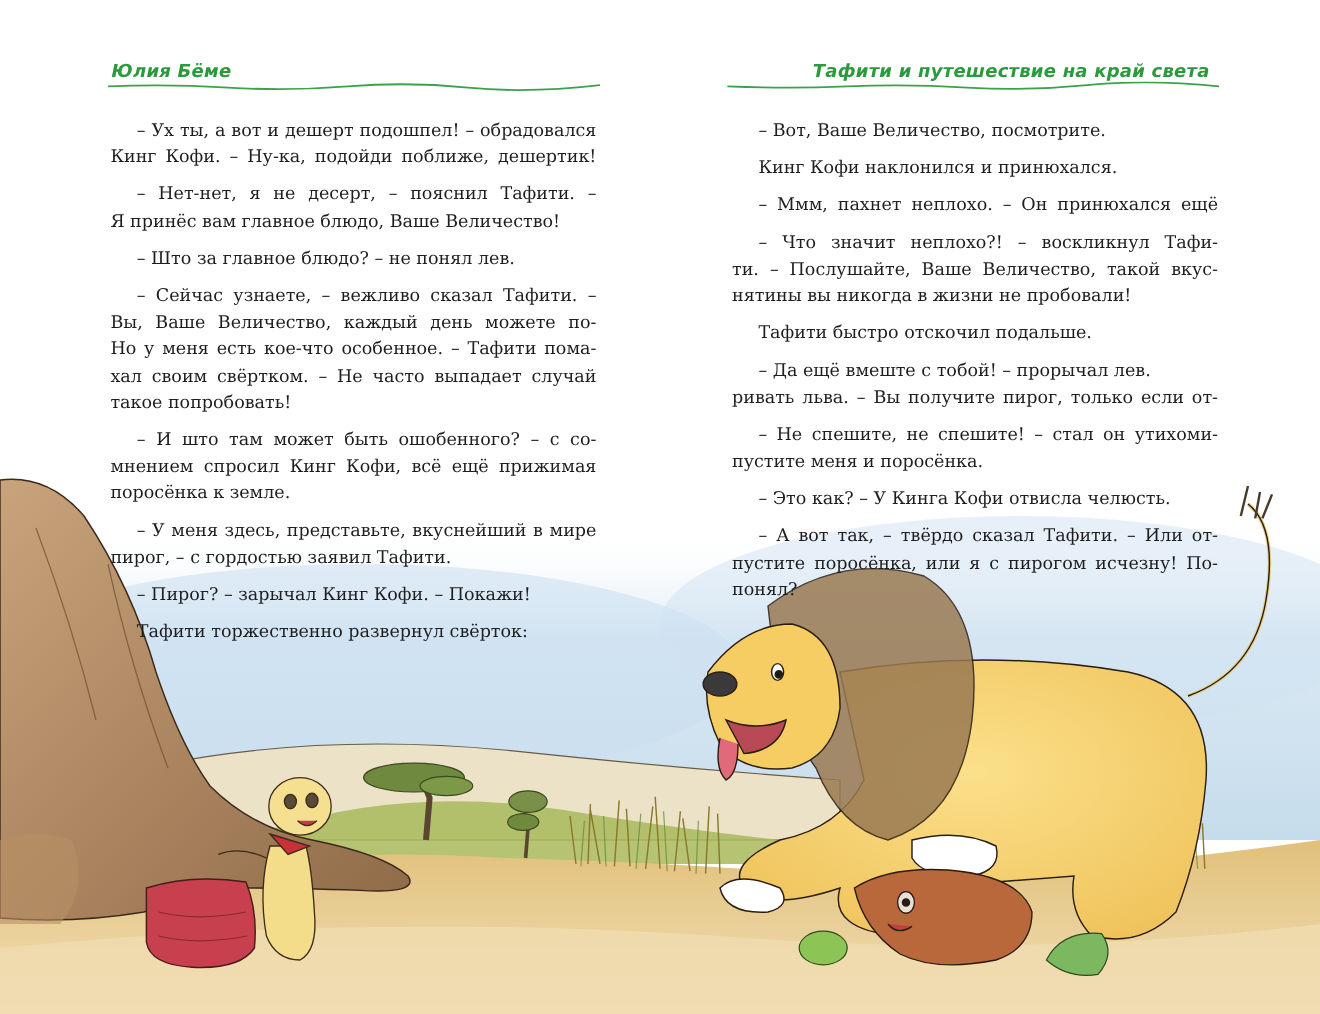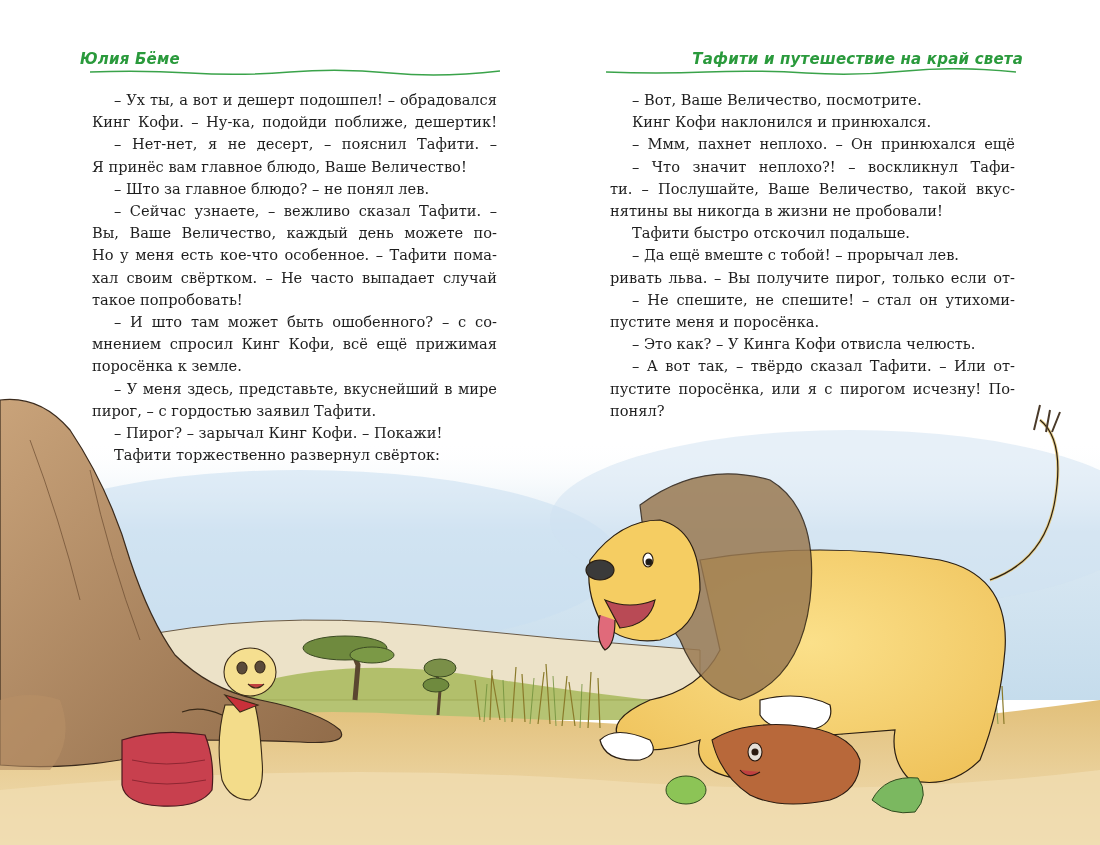--- a/index.html
+++ b/index.html
@@ -12,40 +12,40 @@
   .page { position: absolute; top: 0; height: 845px; z-index: 2; }
   .page.left { left: 0; width: 550px; }
   .page.right { left: 550px; width: 550px; }
 
   .running-head {
     position: absolute; top: 50px;
     font-family: "DejaVu Sans", sans-serif;
     font-weight: bold; font-style: italic;
     font-size: 15px; color: #2a9a3c; letter-spacing: 0.2px;
   }
-  .left .running-head { left: 80px; }
-  .right .running-head { right: 77px; text-align: center; }
+  .left .running-head { left: 93px; }
+  .right .running-head { right: 92px; text-align: center; }
   .head-rule { position: absolute; top: 68px; width: 410px; height: 8px; }
   .left .head-rule { left: 90px; }
   .right .head-rule { left: 56px; }
 
   .text-block {
     position: absolute; top: 89px;
     font-family: "DejaVu Serif", serif;
     font-size: 14.6px; line-height: 22.2px; color: #1e1e1e;
     width: 405px;
   }
   .left .text-block { left: 92px; }
   .right .text-block { left: 60px; }
   .line {
     display: block; white-space: nowrap;
     text-align: justify; text-align-last: justify;
   }
   .line.last { text-align-last: left; }
-  .line.indent { padding-left: 22px; }
+  .line.indent { padding-left: 22px; margin-top: 9px; }
 </style>
 </head>
 <body>
 
 <svg class="illustration" viewBox="0 0 1100 845" xmlns="http://www.w3.org/2000/svg">
   <defs>
     <linearGradient id="sky" x1="0" y1="0" x2="0" y2="1">
       <stop offset="0" stop-color="#ffffff" stop-opacity="0"></stop>
       <stop offset="0.35" stop-color="#dbe9f3"></stop>
       <stop offset="1" stop-color="#c5dcec"></stop>

